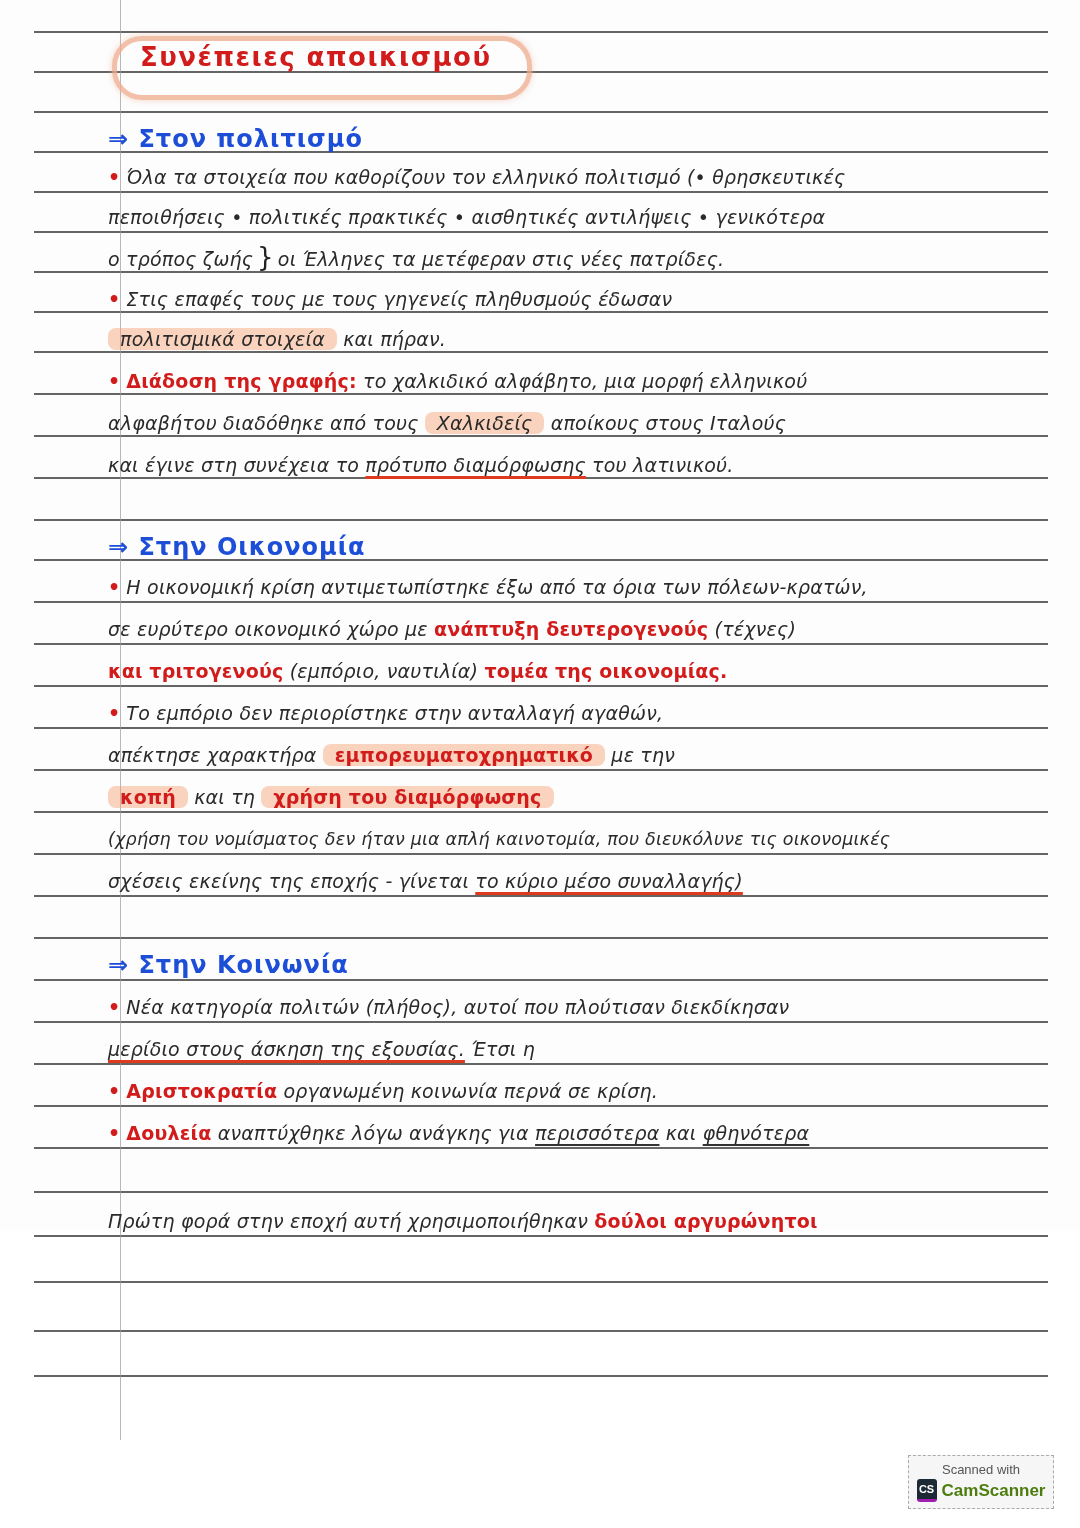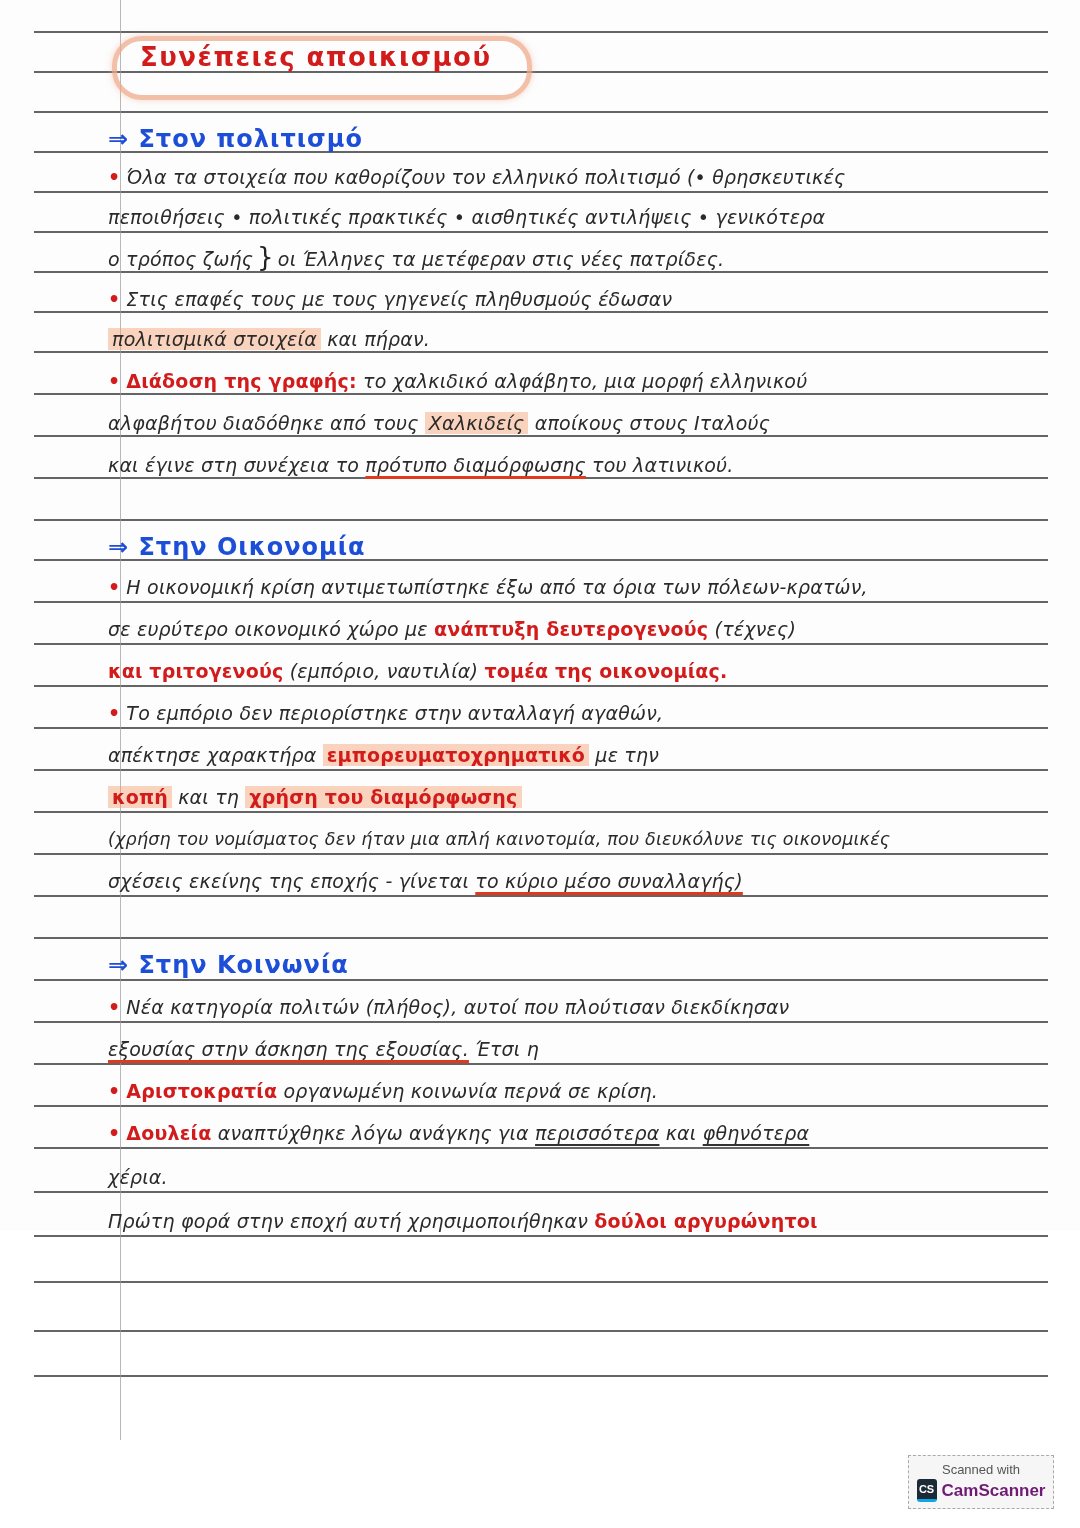--- a/index.html
+++ b/index.html
@@ -4,36 +4,36 @@
   <style>
     html, body { margin: 0; padding: 0; background: #ffffff; }
     body { width: 1080px; height: 1528px; position: relative; overflow: hidden;
            font-family: "DejaVu Sans", sans-serif; }
     .page { position: absolute; left: 0; top: 0; width: 1080px; height: 1231px; background: #fdfdfd; }
     .rule { position: absolute; left: 34px; width: 1014px; height: 0; border-top: 2px solid #4a4a4a; opacity: .85; }
     .margin-line { position: absolute; left: 120px; top: 0; width: 0; height: 1440px; border-left: 1px solid #9a9a9a; opacity: .7; }
     .line { position: absolute; left: 108px; right: 60px; height: 34px; line-height: 34px;
             font-size: 19px; color: #2a2a2a; white-space: nowrap; letter-spacing: 0.2px; font-style: italic; }
     .red { color: #d21c1c; font-style: normal; font-weight: bold; }
-    .hl { background: rgba(244,160,110,.45); padding: 0 4px; border-radius: 0; }
+    .hl { background: rgba(244,160,110,.45); padding: 0 12px; border-radius: 8px; }
     .ul { text-decoration: underline; text-decoration-color: #e03a1e; text-decoration-thickness: 3px; text-underline-offset: 4px; }
     .ulk { text-decoration: underline; text-decoration-color: #333; text-decoration-thickness: 2px; text-underline-offset: 4px; }
     .bullet { color: #d21c1c; font-style: normal; font-weight: bold; margin-right: 6px; }
     .heading { font-size: 24px; color: #1d4ed8; font-style: normal; font-weight: bold; letter-spacing: 1px; }
     .title-cloud { position: absolute; left: 112px; top: 36px; width: 410px; height: 54px; border: 5px solid rgba(238,170,140,.75);
                    border-radius: 30px; box-shadow: 0 0 6px rgba(238,170,140,.5); }
     .title { position: absolute; left: 140px; top: 42px; font-size: 26px; color: #d21c1c; font-weight: bold; letter-spacing: 1.5px; }
     .brace { font-style: normal; font-size: 26px; color: #222; margin: 0 4px; }
     .badge { position: absolute; left: 908px; top: 1455px; width: 144px; height: 52px; border: 1px dashed #aaa;
              background: #f6f6f6; font-family: "Liberation Sans", sans-serif; text-align: center; }
     .badge .small { font-size: 13px; color: #555; margin-top: 6px; }
     .badge .brand { display: flex; align-items: center; justify-content: center; gap: 5px; margin-top: 2px; }
-    .cs-logo { width: 20px; height: 20px; background: #1b2a35; border-bottom: 3px solid #0ea5e9; border-radius: 3px; color: #fff;
+    .cs-logo { width: 20px; height: 20px; background: #1b2a35; border-bottom: 3px solid #a21caf; border-radius: 3px; color: #fff;
                font-size: 11px; font-weight: bold; line-height: 20px; text-align: center; }
-    .brand-name { font-size: 17px; color: #701a75; font-weight: bold; }
+    .brand-name { font-size: 17px; color: #4d7c0f; font-weight: bold; }
   </style>
 </head>
 <body>
 
 <div class="page">
 
   <div class="rule" style="top:31px"></div>
   <div class="rule" style="top:71px"></div>
   <div class="rule" style="top:111px"></div>
   <div class="rule" style="top:151px"></div>
@@ -142,36 +142,33 @@
     <span class="ul">το κύριο μέσο συναλλαγής)</span>
   </div>
 
   <div class="line" style="top:948px">
     <span class="heading">⇒ Στην Κοινωνία</span>
   </div>
   <div class="line" style="top:990px">
     <span class="bullet">•</span><span>Νέα κατηγορία πολιτών (πλήθος), αυτοί που πλούτισαν διεκδίκησαν</span>
   </div>
   <div class="line" style="top:1032px">
-    <span class="ul">εξουσίας στην άσκηση της εξουσίας.</span>
+    <span class="ul">μερίδιο στους άσκηση της εξουσίας.</span>
     <span>Έτσι η</span>
   </div>
   <div class="line" style="top:1074px">
     <span class="bullet">•</span><span class="red">Αριστοκρατία</span>
     <span>οργανωμένη κοινωνία περνά σε κρίση.</span>
   </div>
   <div class="line" style="top:1116px">
     <span class="bullet">•</span><span class="red">Δουλεία</span>
     <span>αναπτύχθηκε λόγω ανάγκης για</span>
     <span class="ulk">περισσότερα</span>
     <span>και</span>
     <span class="ulk">φθηνότερα</span>
-  </div>
-  <div class="line" style="top:1160px">
-    <span>χέρια.</span>
   </div>
   <div class="line" style="top:1204px">
     <span>Πρώτη φορά στην εποχή αυτή χρησιμοποιήθηκαν</span>
     <span class="red">δούλοι αργυρώνητοι</span>
   </div>
 
   <div class="badge">
     <div class="small">Scanned with</div>
     <div class="brand">
       <span class="cs-logo">CS</span>

